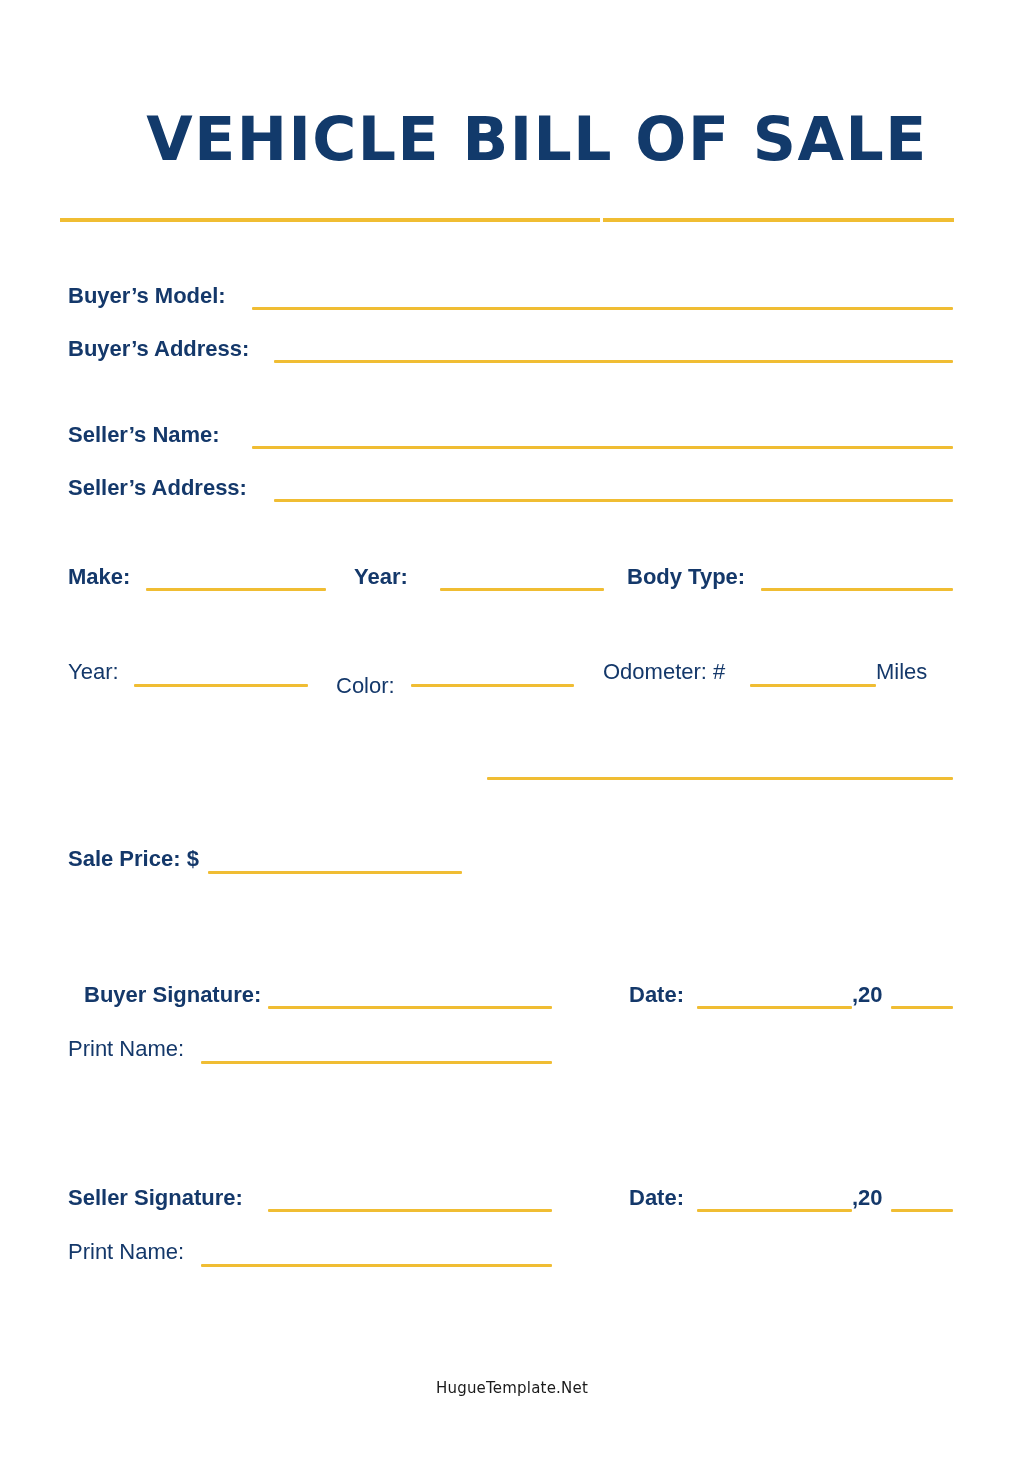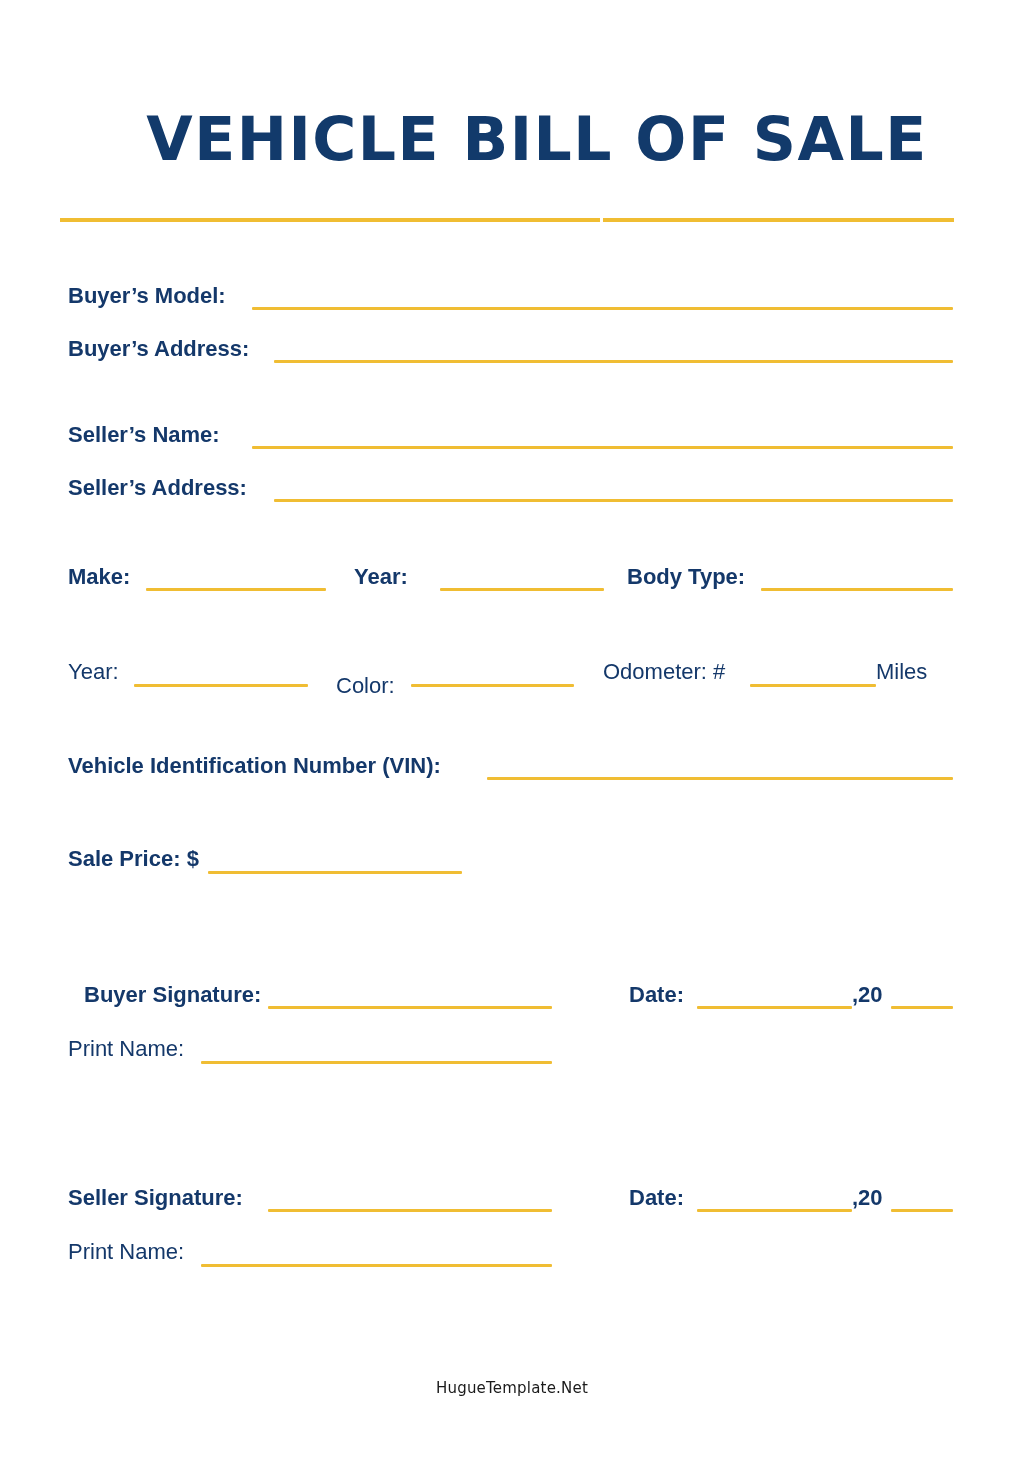--- a/index.html
+++ b/index.html
@@ -114,21 +114,20 @@
   <div class="lbl r s22" style="left:68px; top:661px;">Year:</div>
   <div class="rule" style="left:134px; top:684px; width:174px;"></div>
 
   <div class="lbl r s22" style="left:336px; top:661px;margin-top:14px;">Color:</div>
   <div class="rule" style="left:411px; top:684px; width:163px;"></div>
 
   <div class="lbl r s22" style="left:603px; top:661px;">Odometer: #</div>
   <div class="rule" style="left:750px; top:684px; width:126px;"></div>
   <div class="lbl r s22" style="left:876px; top:661px;text-align:center;">Miles</div>
 
-  <div class="lbl b s22" style="left:68px; top:755px;">Vehicle Identification Number (VIN):</div>
   <div class="rule" style="left:487px; top:777px; width:466px;"></div>
 
   <div class="lbl b s22" style="left:68px; top:848px;">Sale Price: $</div>
   <div class="rule" style="left:208px; top:871px; width:254px;"></div>
 
   <div class="lbl b s22" style="left:84px; top:984px;">Buyer Signature:</div>
   <div class="rule" style="left:268px; top:1006px; width:284px;"></div>
 
   <div class="lbl b s22" style="left:629px; top:984px;">Date:</div>
   <div class="rule" style="left:697px; top:1006px; width:155px;"></div>

